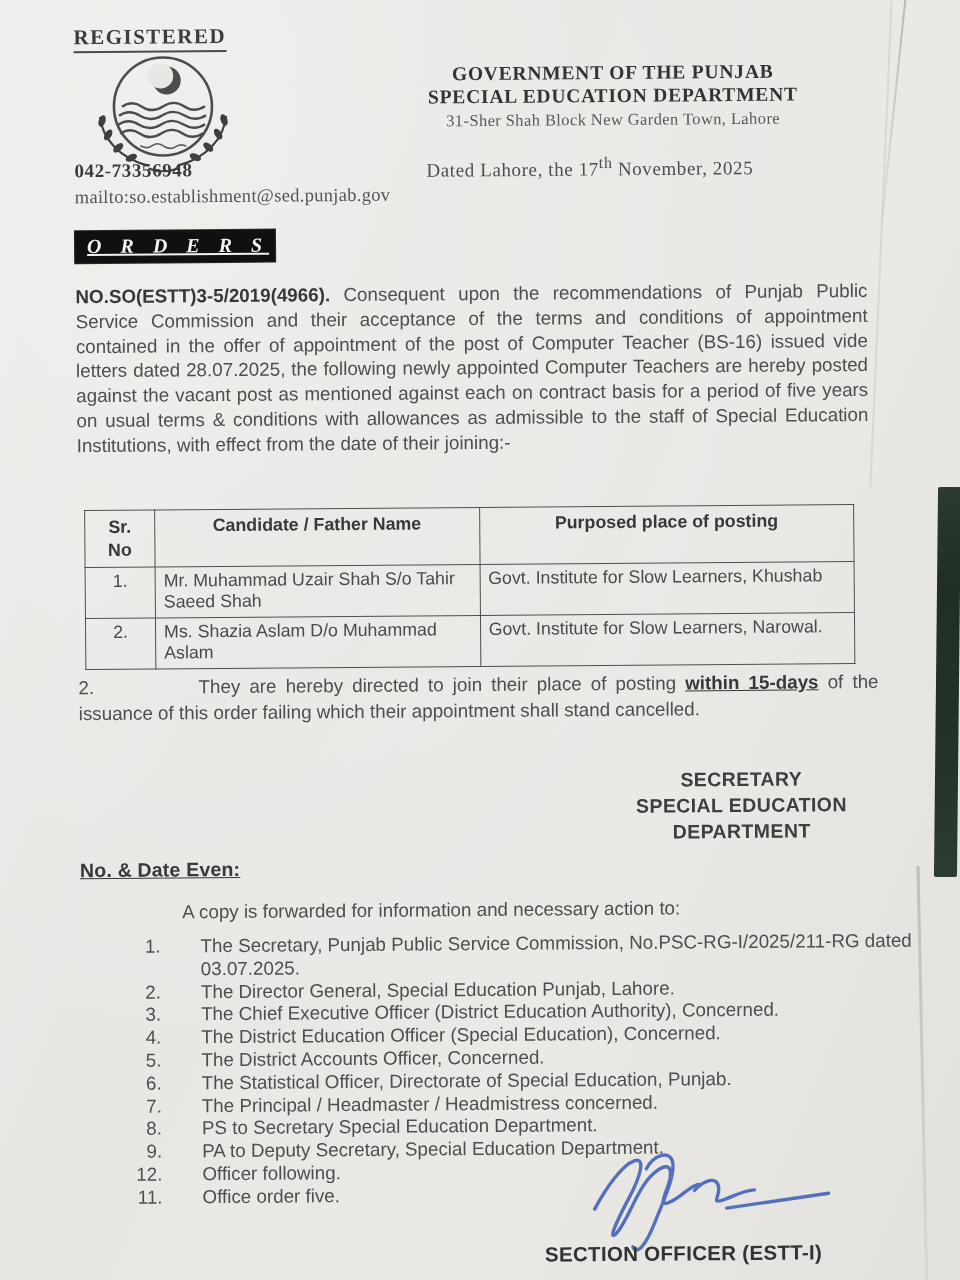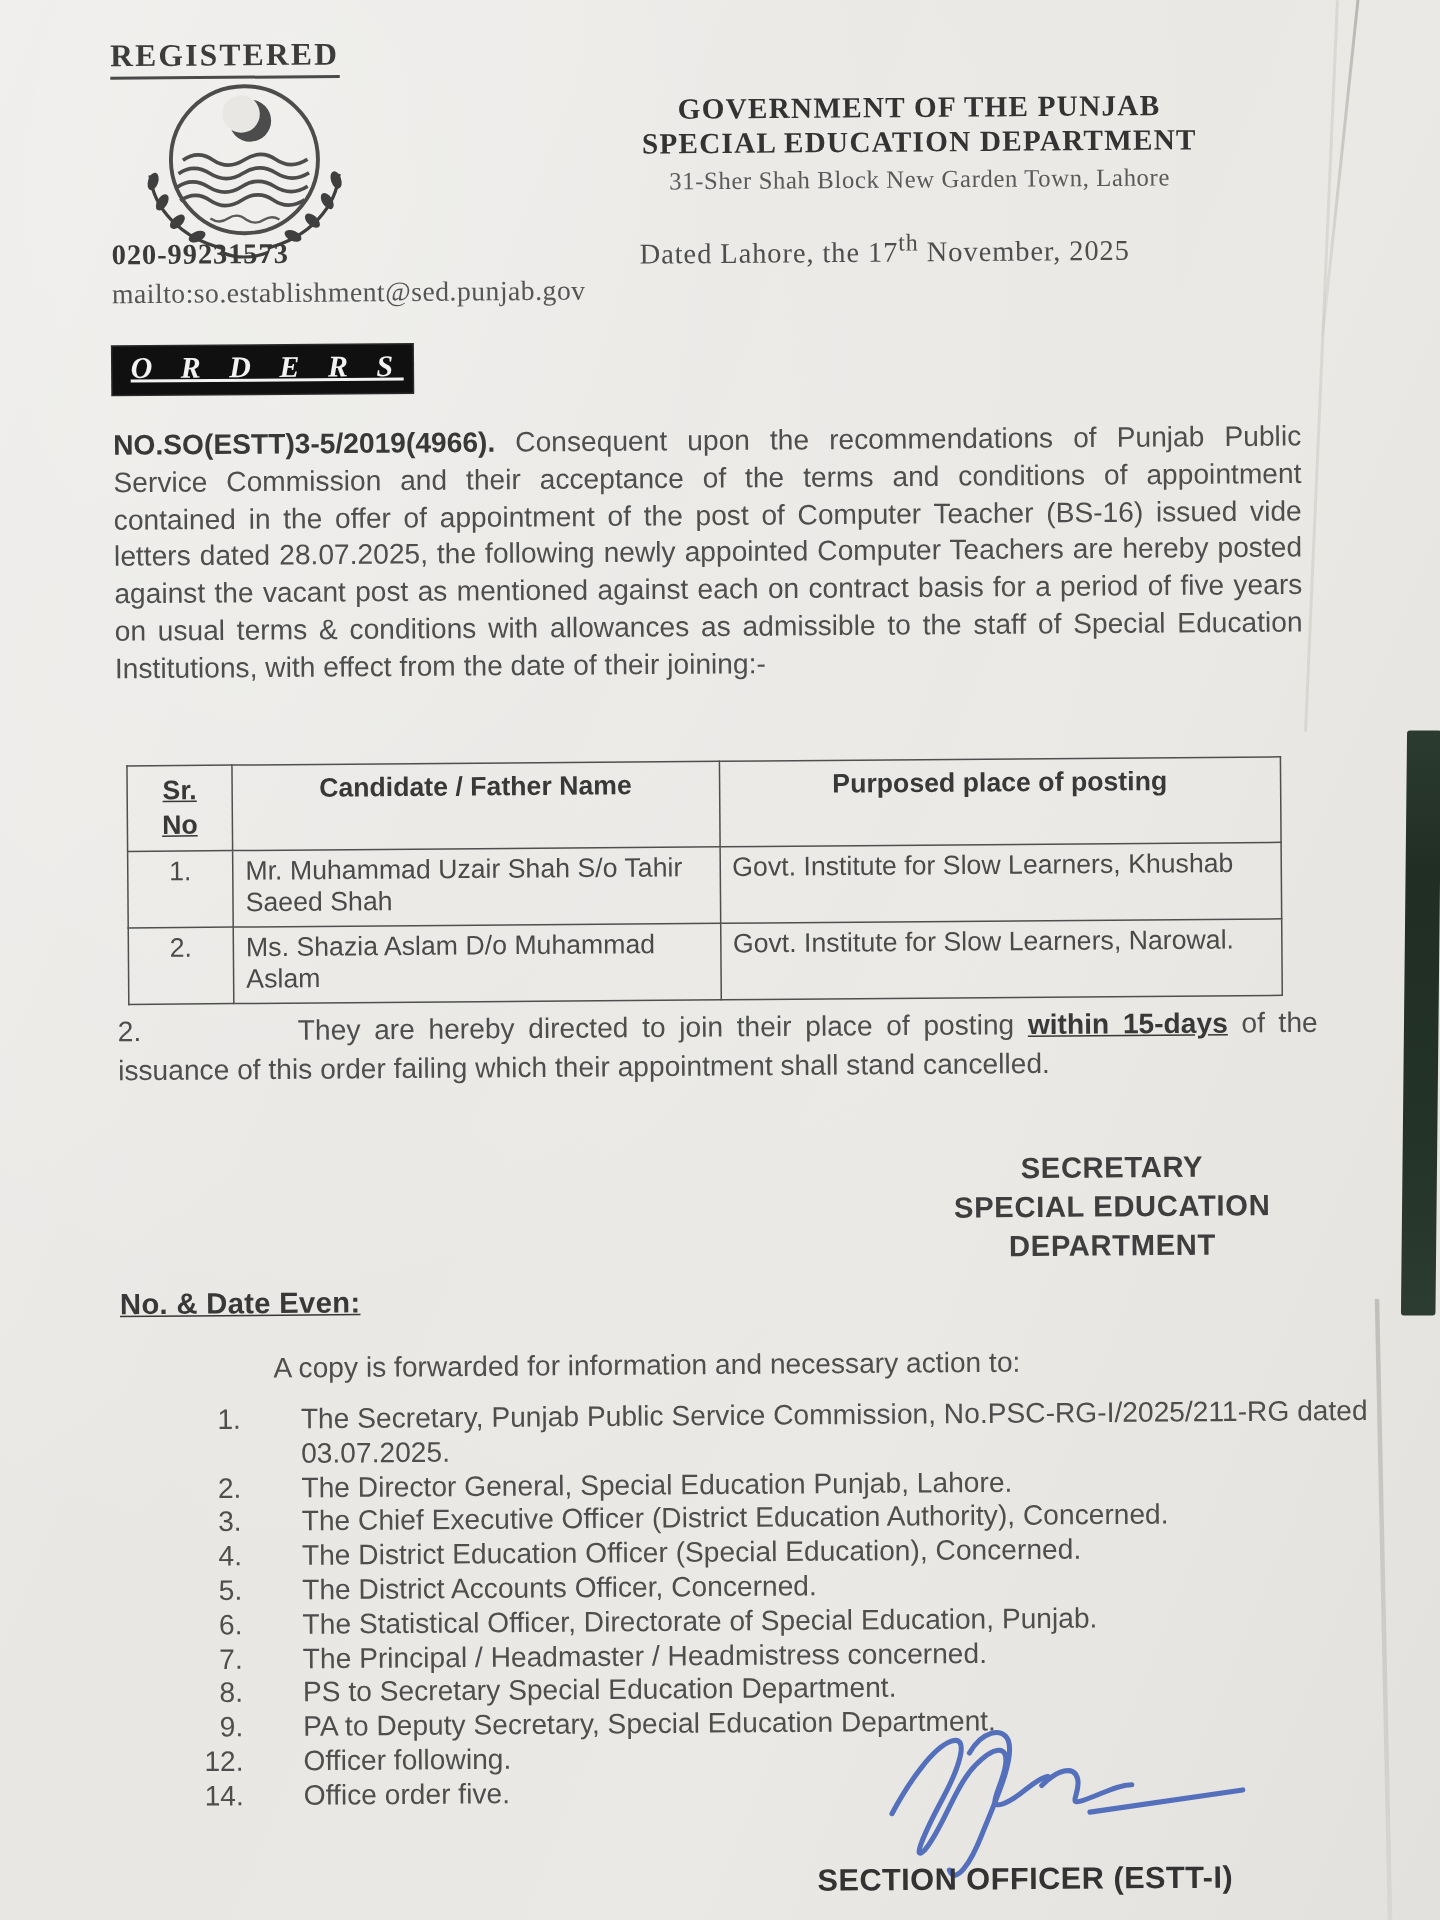--- a/index.html
+++ b/index.html
@@ -75,21 +75,21 @@
   table.post{
     position:absolute;top:507px;left:85px;
     border-collapse:collapse;width:770px;
     font-size:17.8px;color:#4a4a4a;
   }
   table.post th,table.post td{
     border:1.6px solid #4f4f4f;
     padding:3px 8px 5px 8px;vertical-align:top;
   }
   table.post th{font-weight:bold;color:#383838;text-align:center;padding-top:5px;}
-  th.sr-head{white-space:pre-line;text-align:left;padding-left:10px;line-height:23px;text-decoration:underline;}
+  th.sr-head{white-space:pre-line;text-align:left;padding-left:10px;line-height:23px;}
   td.sr-cell{text-align:center;}
   col.c-sr{width:70px;}col.c-cand{width:325px;}col.c-post{width:375px;}
 
   .para2{
     position:absolute;top:672px;left:78px;width:800px;
     font-size:18.8px;line-height:25.5px;text-align:justify;color:#4e4e4e;
   }
   .para2 .p2num{display:inline-block;width:120px;}
   .para2 .emph{font-weight:bold;text-decoration:underline;color:#383838;}
 
@@ -184,21 +184,21 @@
         </g>
       </svg>
     </div>
 
     <div class="org-block">
       <div class="org-line">GOVERNMENT OF THE PUNJAB</div>
       <div class="org-line">SPECIAL EDUCATION DEPARTMENT</div>
       <div class="org-address">31-Sher Shah Block New Garden Town, Lahore</div>
     </div>
 
-    <div class="phone">020-99231573</div>
+    <div class="phone">042-73356948</div>
 
     <div class="dateline"><span>Dated Lahore, the 17</span><sup>th</sup><span> November, 2025</span></div>
 
     <div class="email">mailto:so.establishment@sed.punjab.gov</div>
 
     <div class="orders-badge">O R D E R S</div>
 
     <div class="para1"><span class="ref">NO.SO(ESTT)3-5/2019(4966).</span> <span>Consequent upon the recommendations of Punjab Public Service Commission and their acceptance of the terms and conditions of appointment contained in the offer of appointment of the post of Computer Teacher (BS-16) issued vide letters dated 28.07.2025, the following newly appointed Computer Teachers are hereby posted against the vacant post as mentioned against each on contract basis for a period of five years on usual terms &amp; conditions with allowances as admissible to the staff of Special Education Institutions, with effect from the date of their joining:-</span></div>
 
     <table class="post">
@@ -275,21 +275,21 @@
         </div>
       <div class="dist-row">
           <span class="dist-num">9.</span>
           <span class="dist-text">PA to Deputy Secretary, Special Education Department.</span>
         </div>
       <div class="dist-row">
           <span class="dist-num">12.</span>
           <span class="dist-text">Officer following.</span>
         </div>
       <div class="dist-row">
-          <span class="dist-num">14.</span>
+          <span class="dist-num">11.</span>
           <span class="dist-text">Office order five.</span>
         </div>
     </div>
 
     <div class="signature">
       <svg width="270" height="115" viewBox="0 0 270 115">
         <g fill="none" stroke="#5470bd" stroke-width="3.4" stroke-linecap="round">
           <path d="M18,62 C30,40 46,18 58,14 C70,10 64,30 52,52 C40,74 30,96 40,86 C52,72 60,44 74,30 C86,18 96,16 94,30 C92,44 80,60 92,56 C104,52 112,40 122,38"></path>
           <path d="M70,22 C78,8 92,4 96,14 C100,26 88,52 78,76 C70,96 60,110 56,100"></path>
           <path d="M118,44 C128,34 140,30 142,40 C144,50 134,58 146,54 C158,50 168,44 178,44"></path>

